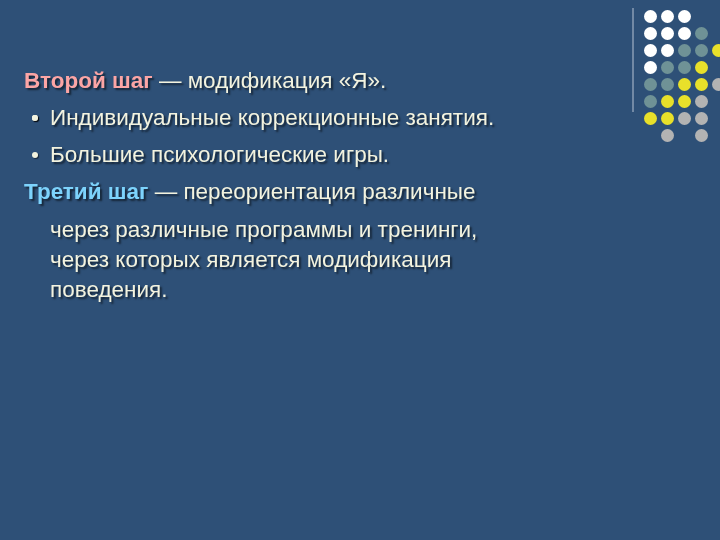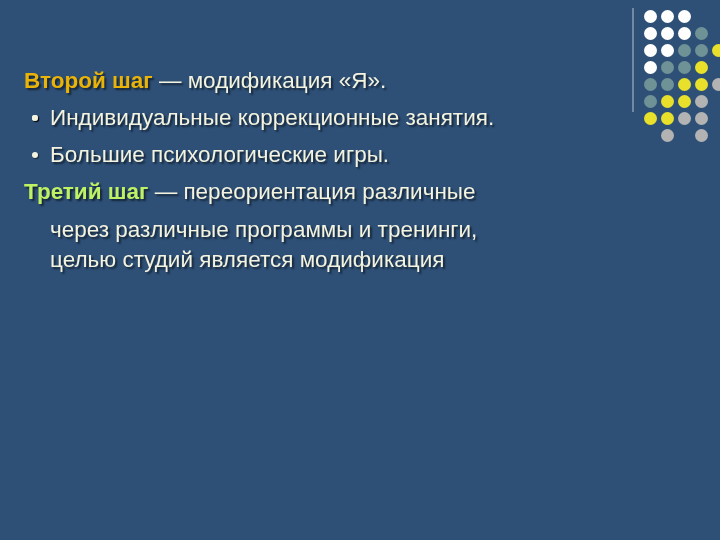--- a/index.html
+++ b/index.html
@@ -97,21 +97,21 @@
           <span class="dot" style="left: 17px; background: rgb(179, 179, 179);"></span>
           <span class="dot" style="left: 51px; background: rgb(179, 179, 179);"></span>
         </div>
       </div>
   </div>
 
   <div id="body-text" style="color: rgb(243, 243, 223);">
 
     <p class="para">
       <span class="hang">
-        <span class="run-in" style="color: #eab308;">Второй шаг</span><span> — модификация «Я».</span>
+        <span class="run-in" style="color: #fca5a5;">Второй шаг</span><span> — модификация «Я».</span>
       </span>
     </p>
 
     <div class="bullet-item">
       <span class="bullet-dot"></span>
     </div>
 
     <div class="bullet-item">
       <span class="bullet-dot"></span>
     </div>
@@ -121,21 +121,22 @@
       <span>Индивидуальные коррекционные занятия.</span>
     </div>
 
     <div class="bullet-item">
       <span class="bullet-dot"></span>
       <span>Большие психологические игры.</span>
     </div>
 
     <p class="para">
       <span class="hang">
-        <span class="run-in" style="color: #bef264;">Третий шаг</span><span> — переориентация различные</span>
+        <span class="run-in" style="color: #7dd3fc;">Третий шаг</span><span> — переориентация различные</span>
       </span>
     </p>
 
     <p class="tail-para">через различные программы и тренинги,</p>
-    <p class="tail-para">целью студий является модификация</p>
+    <p class="tail-para">через которых является модификация</p>
+    <p class="tail-para">поведения.</p>
 
   </div>
 </div>
 
 </body></html>

